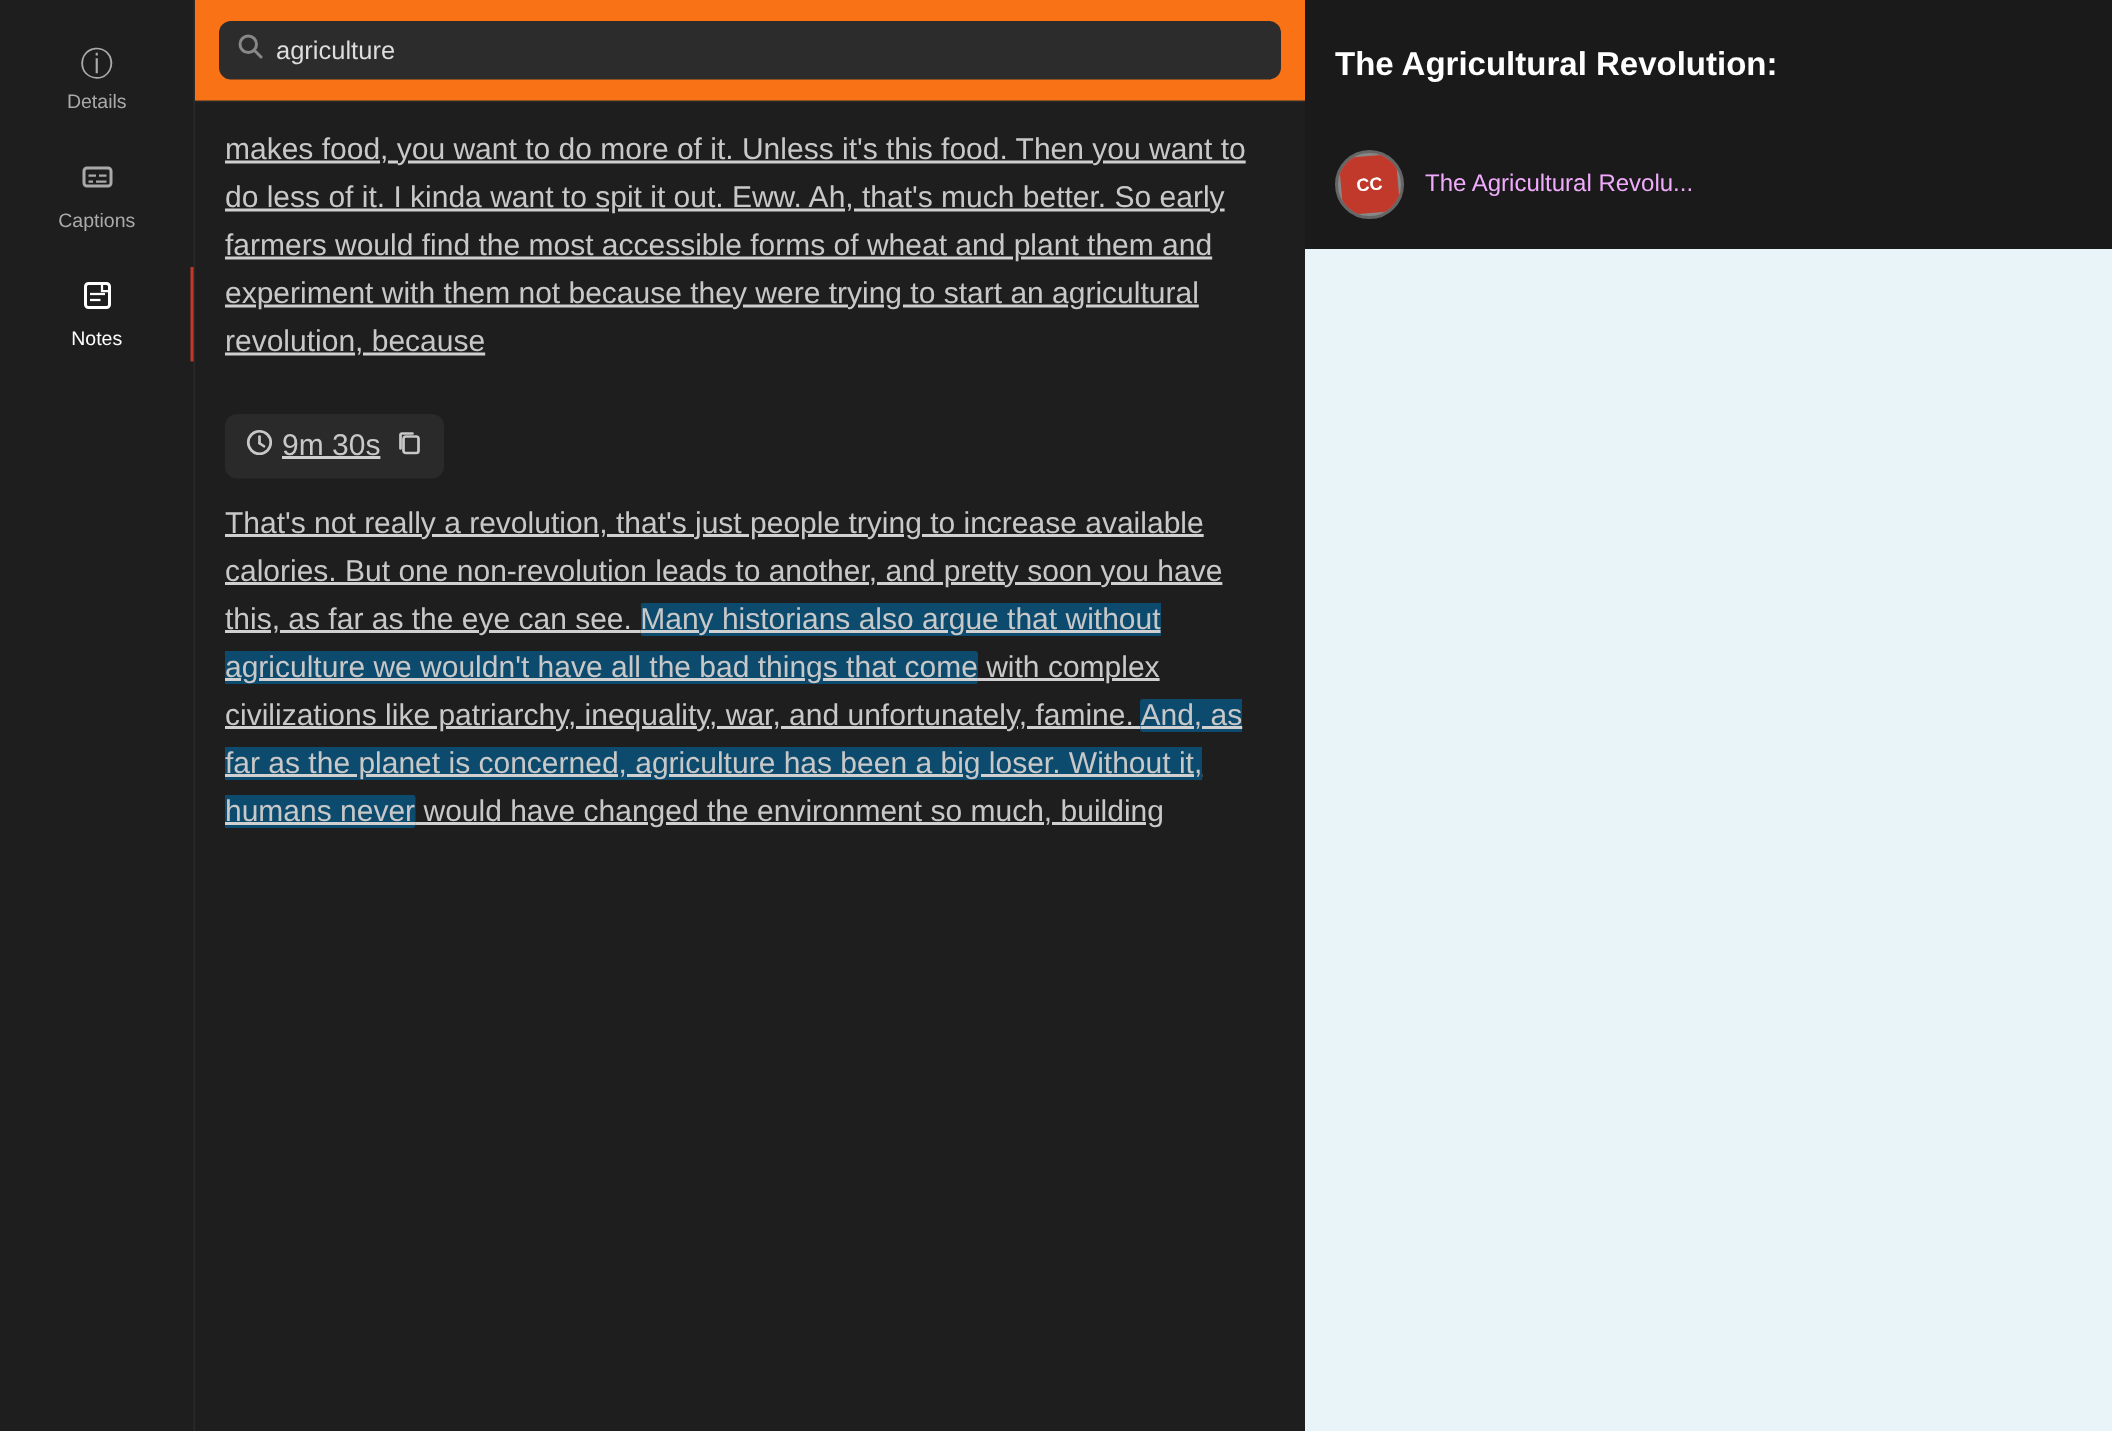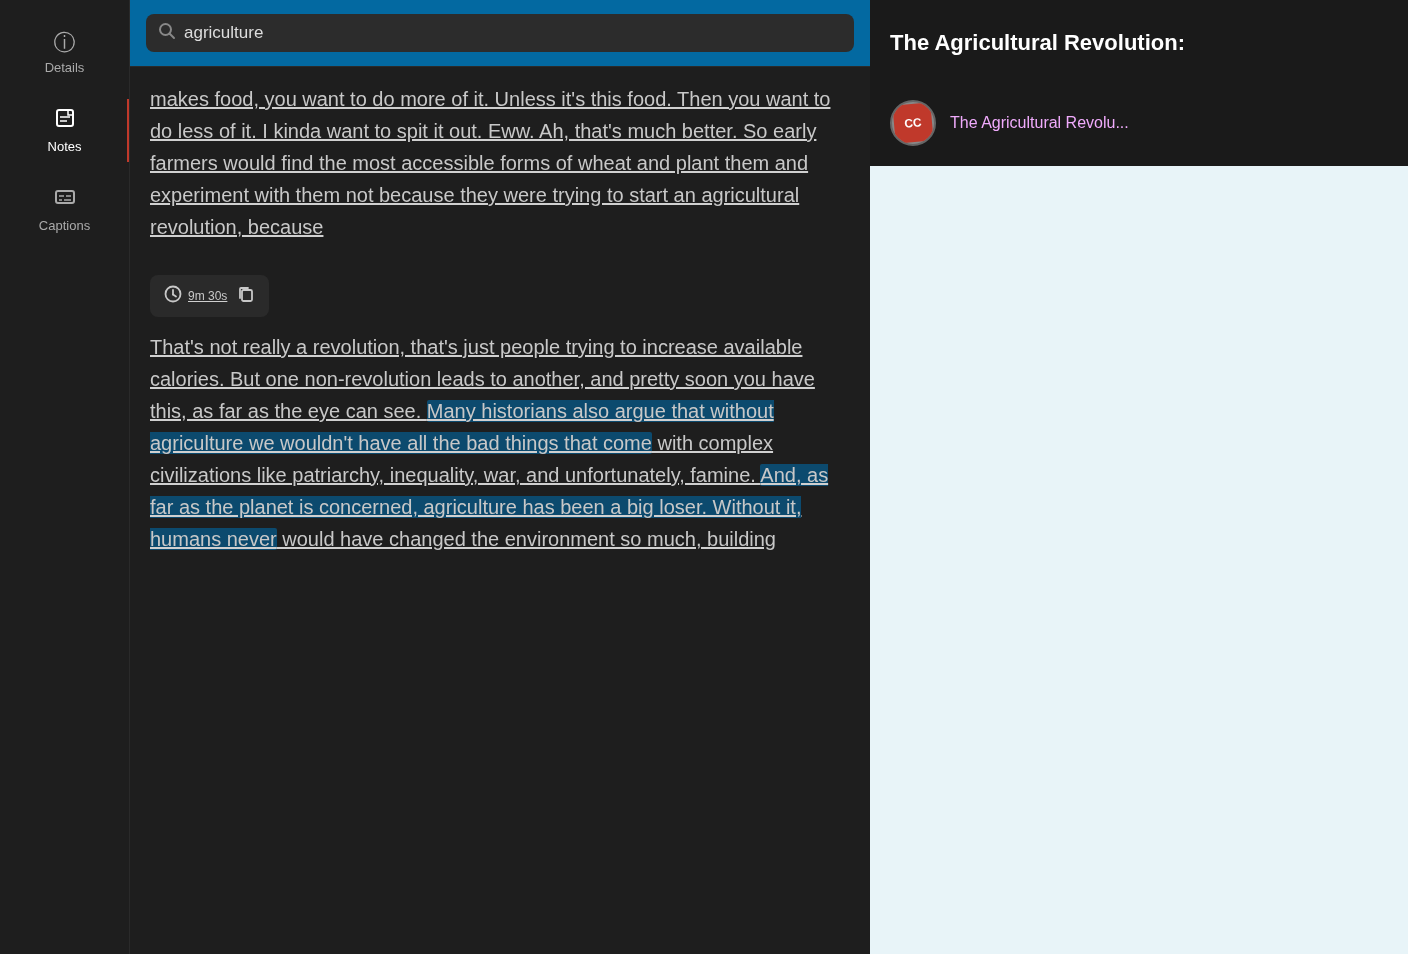--- a/index.html
+++ b/index.html
@@ -62,21 +62,21 @@
       width: 740px;
       min-width: 740px;
       background: #1e1e1e;
       display: flex;
       flex-direction: column;
       overflow: hidden;
     }
 
     .search-bar {
       padding: 14px 16px 14px 16px;
-      background: #0369a1;
+      background: #f97316;
       border-bottom: 1px solid #2a2a2a;
     }
     .search-input-wrapper {
       display: flex;
       align-items: center;
       background: #2c2c2c;
       border-radius: 8px;
       padding: 8px 12px;
       gap: 8px;
     }
@@ -124,21 +124,21 @@
       background: #2a2a2a;
       border-radius: 8px;
       margin-bottom: 14px;
       width: fit-content;
     }
     .timestamp {
       display: flex;
       align-items: center;
       gap: 6px;
       color: #c8c8c8;
-      font-size: 12px;
+      font-size: 20px;
       font-weight: 500;
     }
     .timestamp .clock-icon {
       font-size: 16px;
       color: #c8c8c8;
     }
     .copy-icon {
       color: #c8c8c8;
       font-size: 16px;
       cursor: pointer;
@@ -211,43 +211,43 @@
       background: #e8f4f8;
     }
   </style>
 </head>
 <body>
 
 <nav class="sidebar">
   <div class="sidebar-item">
     <span class="icon">ⓘ</span>
     <span class="label">Details</span>
-  </div>
-  <div class="sidebar-item notes-item active">
-    <span class="icon">
-      <svg width="22" height="22" viewBox="0 0 22 22" fill="none">
-        <rect x="3" y="3" width="16" height="16" rx="2" stroke="#fff" stroke-width="2" fill="none"></rect>
-        <path d="M14 3 L14 8 L19 8" stroke="#fff" stroke-width="1.5" fill="none"></path>
-        <line x1="6" y1="10" x2="16" y2="10" stroke="#fff" stroke-width="1.5"></line>
-        <line x1="6" y1="14" x2="13" y2="14" stroke="#fff" stroke-width="1.5"></line>
-      </svg>
-    </span>
-    <span class="label" style="color:#fff;">Notes</span>
   </div>
   <div class="sidebar-item">
     <span class="icon">
       <svg width="22" height="22" viewBox="0 0 22 22" fill="none">
         <rect x="2" y="5" width="18" height="12" rx="2" stroke="#aaa" stroke-width="2" fill="none"></rect>
         <line x1="5" y1="10" x2="10" y2="10" stroke="#aaa" stroke-width="1.5"></line>
         <line x1="12" y1="10" x2="17" y2="10" stroke="#aaa" stroke-width="1.5"></line>
         <line x1="5" y1="14" x2="8" y2="14" stroke="#aaa" stroke-width="1.5"></line>
         <line x1="10" y1="14" x2="17" y2="14" stroke="#aaa" stroke-width="1.5"></line>
       </svg>
     </span>
     <span class="label">Captions</span>
+  </div>
+  <div class="sidebar-item notes-item active">
+    <span class="icon">
+      <svg width="22" height="22" viewBox="0 0 22 22" fill="none">
+        <rect x="3" y="3" width="16" height="16" rx="2" stroke="#fff" stroke-width="2" fill="none"></rect>
+        <path d="M14 3 L14 8 L19 8" stroke="#fff" stroke-width="1.5" fill="none"></path>
+        <line x1="6" y1="10" x2="16" y2="10" stroke="#fff" stroke-width="1.5"></line>
+        <line x1="6" y1="14" x2="13" y2="14" stroke="#fff" stroke-width="1.5"></line>
+      </svg>
+    </span>
+    <span class="label" style="color:#fff;">Notes</span>
   </div>
 </nav>
 
 <div class="middle-panel">
   <div class="search-bar">
     <div class="search-input-wrapper">
       <span class="search-icon-svg">
         <svg width="18" height="18" viewBox="0 0 18 18" fill="none">
           <circle cx="7.5" cy="7.5" r="5.5" stroke="#888" stroke-width="2"></circle>
           <line x1="11.5" y1="11.5" x2="16" y2="16" stroke="#888" stroke-width="2" stroke-linecap="round"></line>

